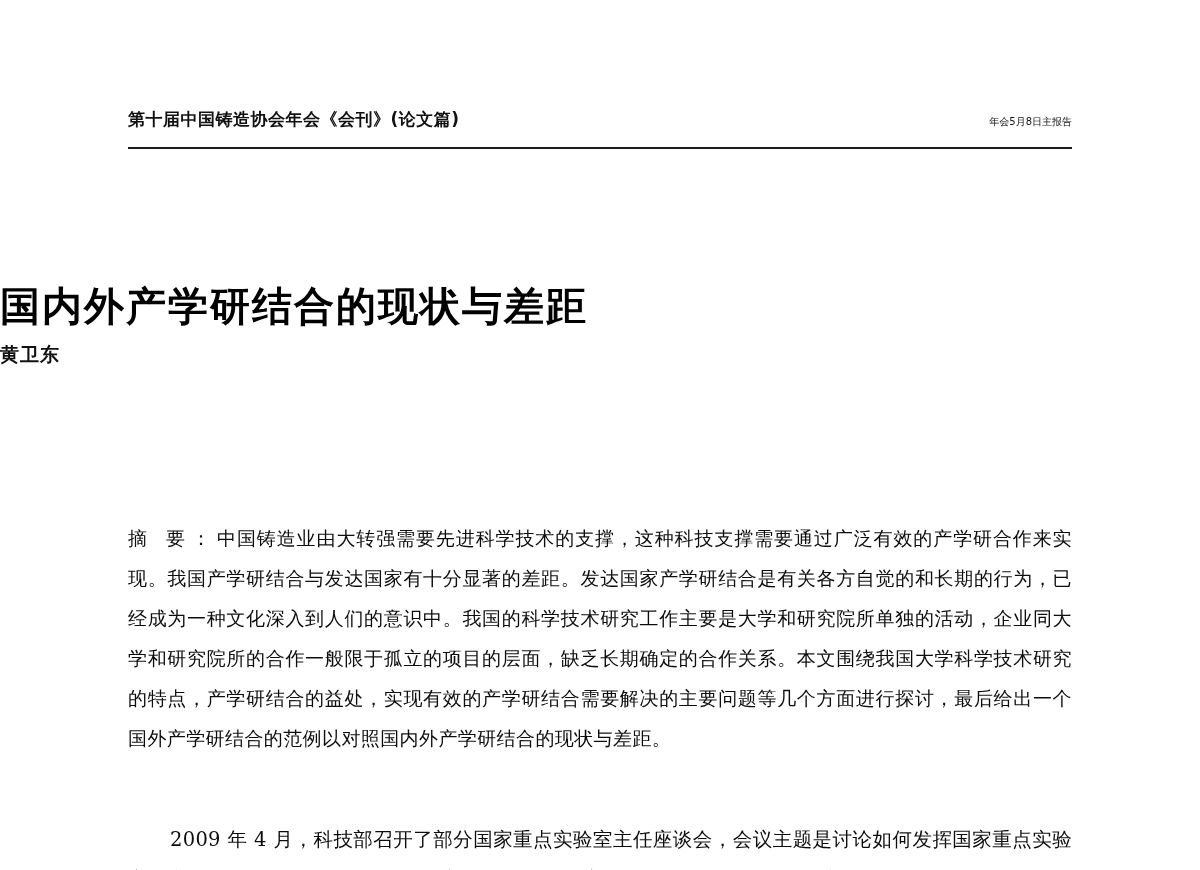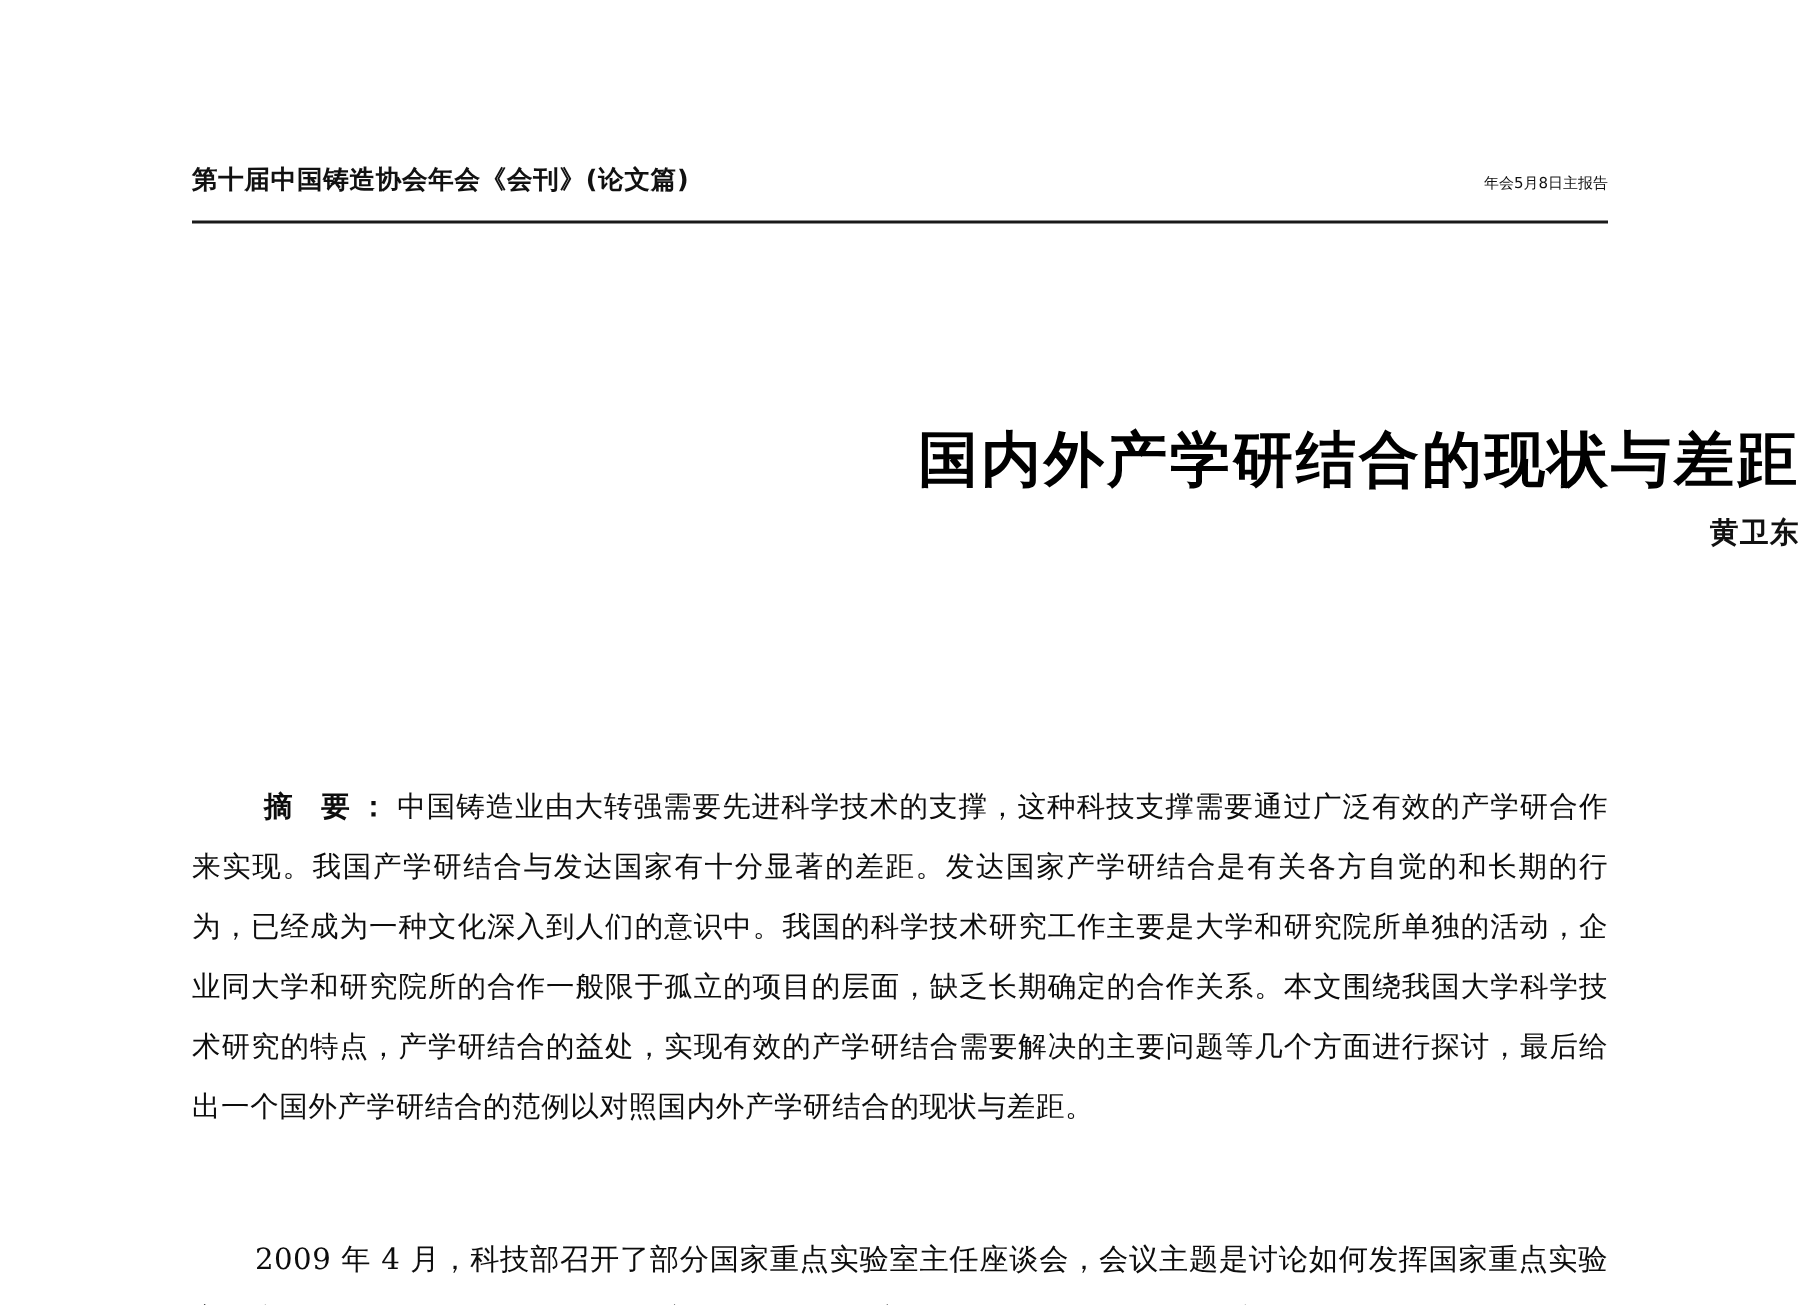--- a/index.html
+++ b/index.html
@@ -55,34 +55,33 @@
     height: 0;
     border-top: 2px solid #1a1a1a;
   }
 
   
   .title {
     position: absolute;
     left: 0;
     right: 0;
     top: 252px;
-    text-align: right;
+    text-align: left;
     font-family: "DejaVu Sans", sans-serif;
     font-weight: 700;
     font-size: 40px;
     letter-spacing: 2px;
     color: #000000;
-    padding-left: 27px;
   }
   .author {
     position: absolute;
     left: 0;
     right: 0;
     top: 342px;
-    text-align: right;
+    text-align: left;
     font-family: "DejaVu Sans", sans-serif;
     font-weight: 700;
     font-size: 19px;
     letter-spacing: 1px;
     color: #111111;
   }
   .affiliation {
     position: absolute;
     left: 140px;
     right: 140px;
@@ -105,23 +104,22 @@
     font-family: "DejaVu Serif", serif;
     font-size: 19px;
     line-height: 40px;
     text-align: justify;
     text-justify: inter-character;
     color: #0d0d0d;
     letter-spacing: 0.4px;
   }
   .abstract .lead {
     font-family: "DejaVu Sans", sans-serif;
-    font-weight: 700;
+    font-weight: 400;
     letter-spacing: 6px;
-    margin-left: 48px;
   }
 
   
   .body-para {
     position: absolute;
     left: 128px;
     right: 128px;
     top: 800px;
     font-family: "DejaVu Serif", serif;
     font-size: 19.5px;

